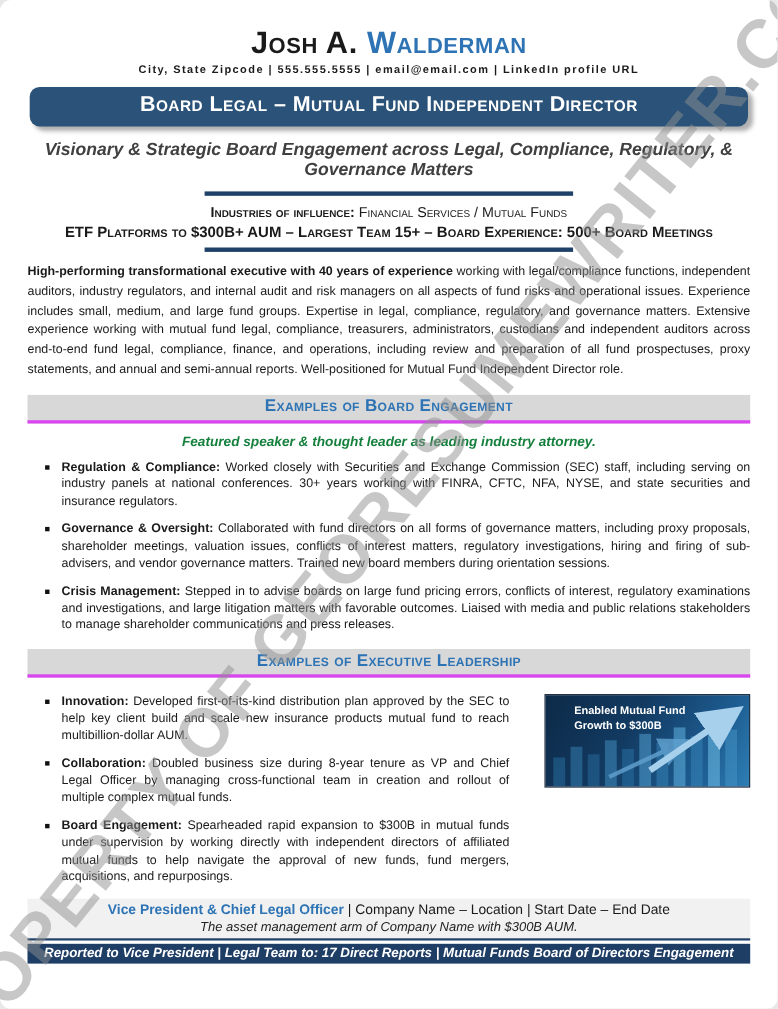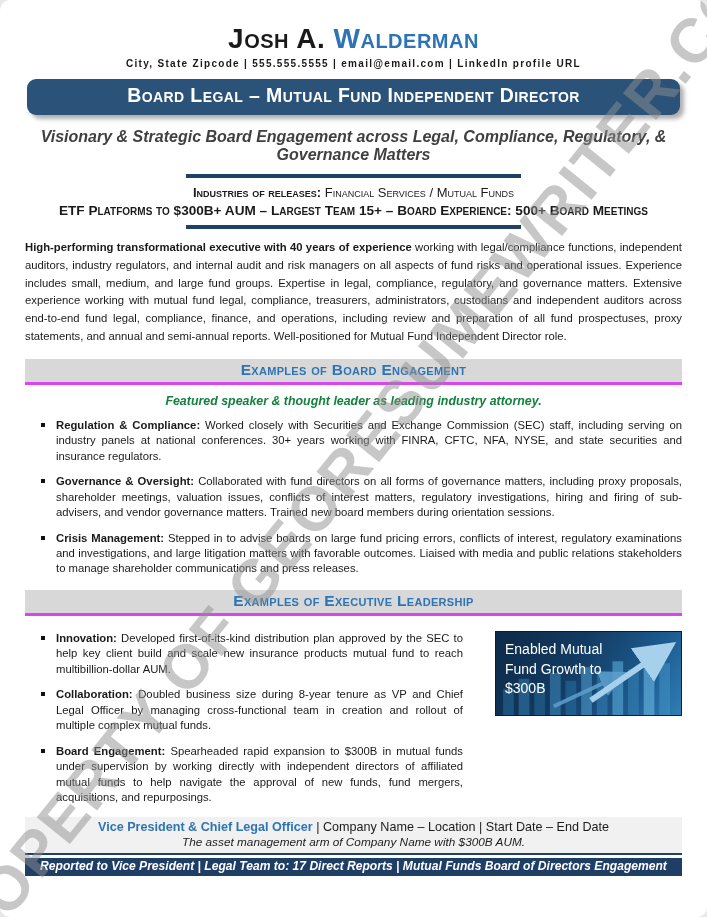--- a/index.html
+++ b/index.html
@@ -54,22 +54,22 @@
   .blt-marker { flex:0 0 auto; width:4px; height:4px; background:#111; margin-top:5px; }
   .blt-txt { text-align:justify; }
 
   
   .lead-row { display:flex; gap:32px; align-items:flex-start; }
   .lead-col { flex:1 1 auto; }
   .callout { position:relative; flex:0 0 187px; height:85px; margin-top:15px;
              border:1px solid #0c1d33;
              background:linear-gradient(118deg,#0d2a48 0%,#123a61 40%,#1d5d92 78%,#2e7fb5 100%); }
   .callout svg { position:absolute; left:0; top:0; width:100%; height:100%; }
-  .callout-text { position:absolute; top:8px; left:9px; width:125px; color:#fff;
-                  font-weight:400; font-size:14px; line-height:1.4; }
+  .callout-text { position:absolute; top:8px; left:26px; width:125px; color:#fff;
+                  font-weight:700; font-size:10px; line-height:1.4; }
 
   
   .jobbox { margin-top:11px; background:#F1F1F1; border-bottom:2px solid #1F4168;
             text-align:center; padding:3px 0 4px; font-size:12.6px; }
   .job-title { color:#2E74B5; font-weight:700; }
   .job-sub { margin-top:1px; font-style:italic; font-size:11.8px; color:#222; }
   .navybar { margin-top:3px; background:#1F3E66; color:#fff; text-align:center;
              font-weight:700; font-style:italic; font-size:12.1px; padding:1px 0 3px; }
   .career-para { margin-top:7px; font-size:11.3px; line-height:1.5; text-align:justify; }
 
@@ -89,21 +89,21 @@
     <h1 class="name"><span>Josh A. </span><span class="name-last">Walderman</span></h1>
     <div class="contact">City, State Zipcode | 555.555.5555 | email@email.com | LinkedIn profile URL</div>
 
     <div class="banner">
       <span class="banner-text">Board Legal – Mutual Fund Independent Director</span>
     </div>
 
     <div class="tagline">Visionary &amp; Strategic Board Engagement across Legal, Compliance, Regulatory, &amp; Governance Matters</div>
 
     <hr class="rule">
-    <div class="influence"><span class="influence-label">Industries of releases: </span><span>Financial Services / Mutual Funds</span></div>
+    <div class="influence"><span class="influence-label">Industries of influence: </span><span>Financial Services / Mutual Funds</span></div>
     <div class="influence-stats">ETF Platforms to $300B+ AUM – Largest Team 15+ – Board Experience: 500+ Board Meetings</div>
     <hr class="rule rule-below">
 
     <p class="summary" style="margin:9px 0 0;"><span class="bold-lead">High-performing transformational executive with 40 years of experience</span><span> working with legal/compliance functions, independent auditors, industry regulators, and internal audit and risk managers on all aspects of fund risks and operational issues. Experience includes small, medium, and large fund groups. Expertise in legal, compliance, regulatory, and governance matters. Extensive experience working with mutual fund legal, compliance, treasurers, administrators, custodians and independent auditors across end-to-end fund legal, compliance, finance, and operations, including review and preparation of all fund prospectuses, proxy statements, and annual and semi-annual reports. Well-positioned for Mutual Fund Independent Director role.</span></p>
 
     <div class="secbar">
       <span class="secbar-text">Examples of Board Engagement</span>
     </div>
     <div class="featured">Featured speaker &amp; thought leader as leading industry attorney.</div>
 

